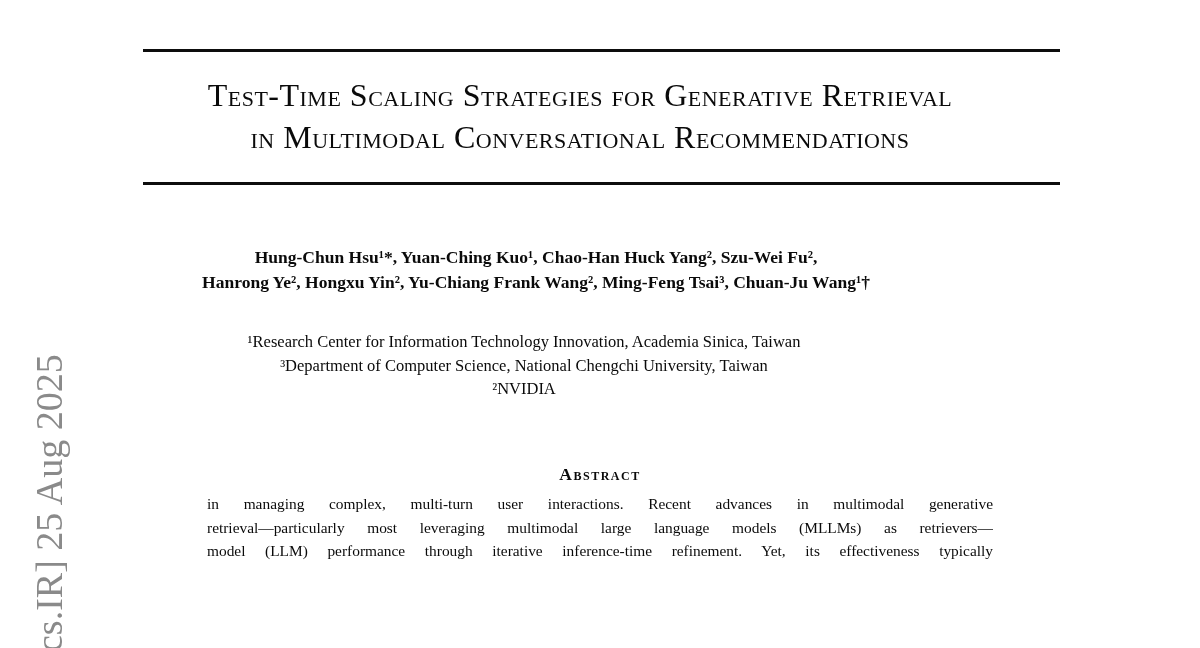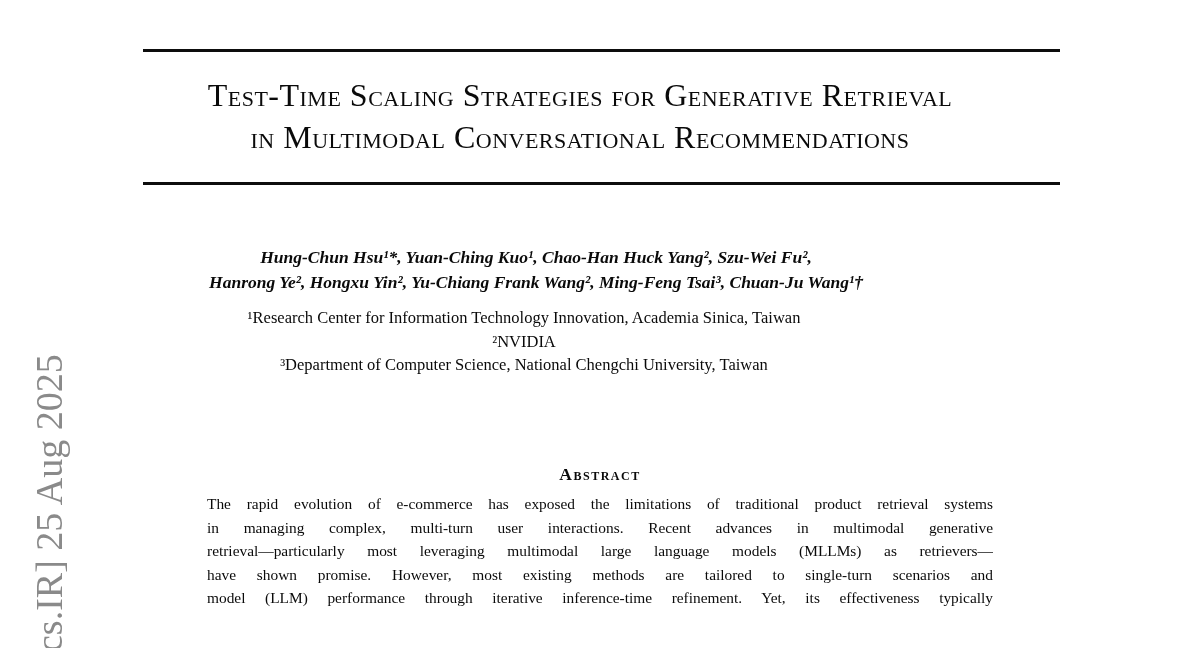--- a/index.html
+++ b/index.html
@@ -23,24 +23,24 @@
     font-weight: normal;
     font-variant: small-caps;
     font-size: 32px; line-height: 42px;
     letter-spacing: 0.5px;
   }
   .title-line { display: block; }
   .authors {
     position: absolute; top: 245px; left: 0; width: 1072px;
     text-align: center;
     font-weight: bold;
-    font-size: 17.5px; line-height: 25px; font-style: italic;
+    font-size: 17.5px; line-height: 25px;
   }
   .affiliations {
-    position: absolute; top: 306px; left: 0; width: 1048px;
+    position: absolute; top: 330px; left: 0; width: 1048px;
     text-align: center;
     font-size: 16.5px; line-height: 23.5px;
   }
   .abstract-heading {
     position: absolute; top: 464px; left: 0; width: 1200px;
     text-align: center;
     font-variant: small-caps;
     font-weight: bold;
     font-size: 17.5px;
     letter-spacing: 1.5px;
@@ -77,25 +77,23 @@
 
 <div class="rule rule-bottom"></div>
 
 <div class="authors">
   <div>Hung-Chun Hsu¹*, Yuan-Ching Kuo¹, Chao-Han Huck Yang², Szu-Wei Fu²,</div>
   <div>Hanrong Ye², Hongxu Yin², Yu-Chiang Frank Wang², Ming-Feng Tsai³, Chuan-Ju Wang¹†</div>
 </div>
 
 <div class="affiliations">
   <div>¹Research Center for Information Technology Innovation, Academia Sinica, Taiwan</div>
+  <div>³Department of Computer Science, National Chengchi University, Taiwan</div>
   <div>²NVIDIA</div>
-  <div>³Department of Computer Science, National Chengchi University, Taiwan</div>
 </div>
 
 <div class="abstract-heading">Abstract</div>
 
 <div class="abstract-body">
-  <div class="abstract-line">The rapid evolution of e-commerce has exposed the limitations of traditional product retrieval systems</div>
   <div class="abstract-line">in managing complex, multi-turn user interactions. Recent advances in multimodal generative</div>
   <div class="abstract-line">retrieval—particularly most leveraging multimodal large language models (MLLMs) as retrievers—</div>
-  <div class="abstract-line">have shown promise. However, most existing methods are tailored to single-turn scenarios and</div>
   <div class="abstract-line">model (LLM) performance through iterative inference-time refinement. Yet, its effectiveness typically</div>
 </div>
 
 </body></html>

